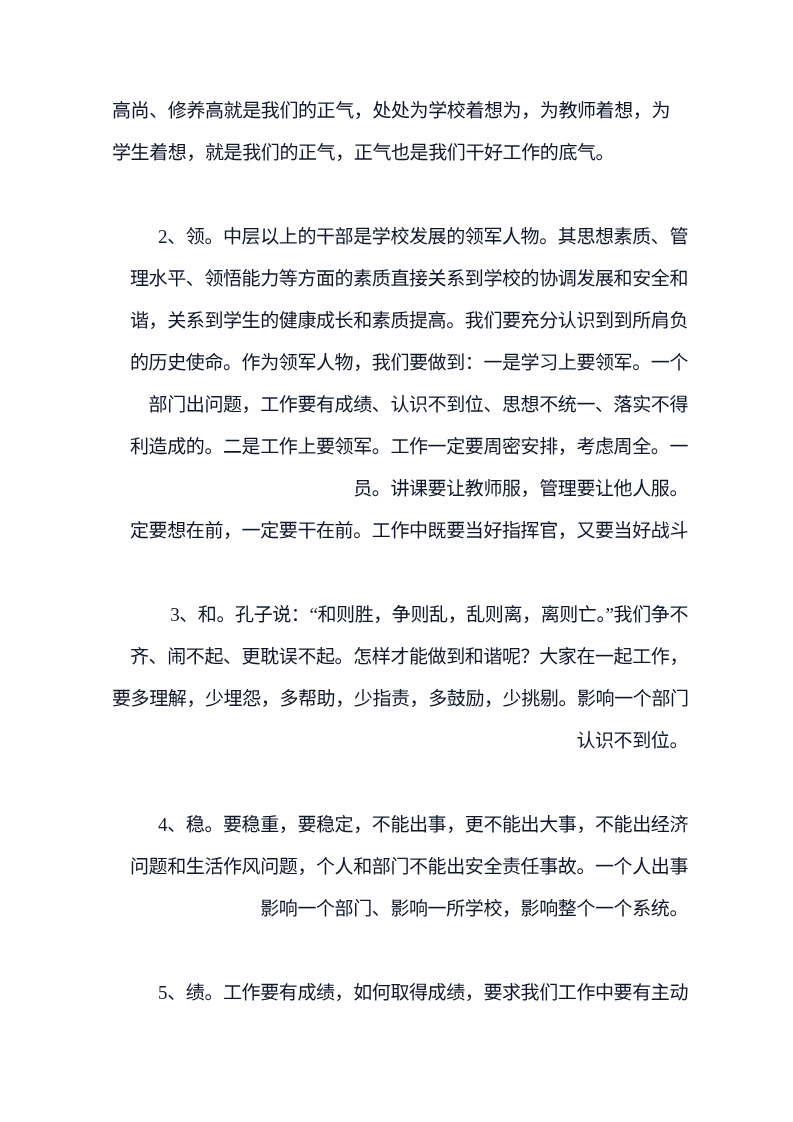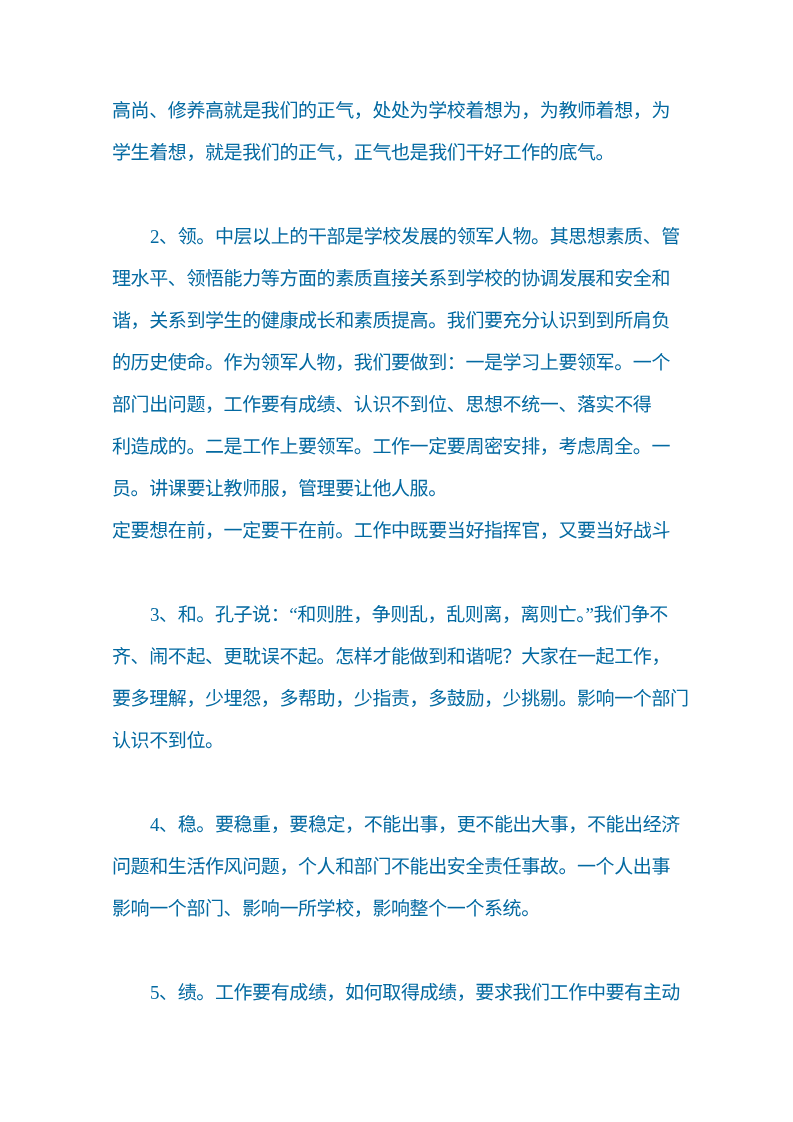--- a/index.html
+++ b/index.html
@@ -13,27 +13,28 @@
     overflow: hidden;
   }
   .doc-page {
     box-sizing: border-box;
     width: 793px;
     height: 1122px;
     padding: 90px 105px 0 112px;
     background: #ffffff;
     font-family: "Liberation Serif", "DejaVu Serif", serif;
     font-size: 19px;
-    color: #0369a1;
+    color: #0f172a;
   }
   .para {
     margin: 0;
   }
   .para + .para {
     margin-top: 42px;
+    text-align: right;
   }
   .line {
     height: 42px;
     line-height: 42px;
     white-space: nowrap;
     letter-spacing: -0.4px;
   }
   .line.indent {
     text-indent: 38px;
   }

